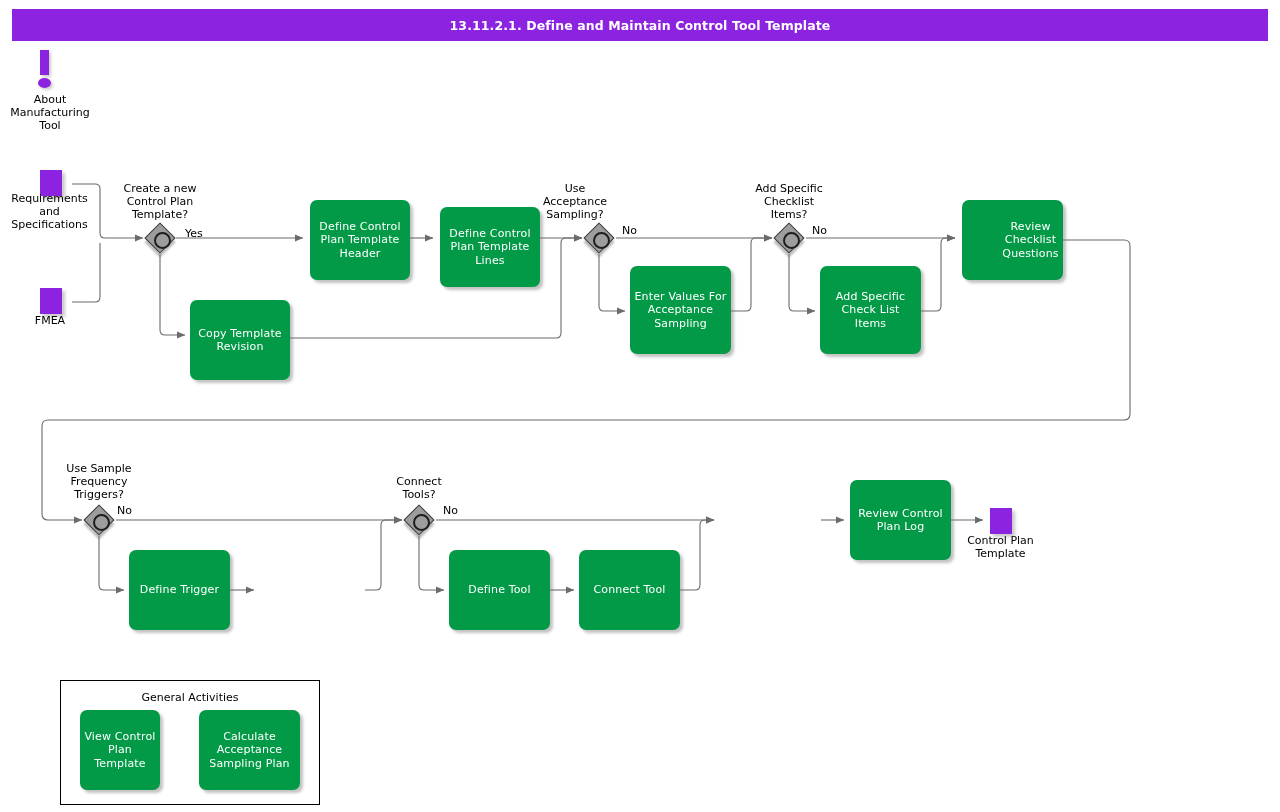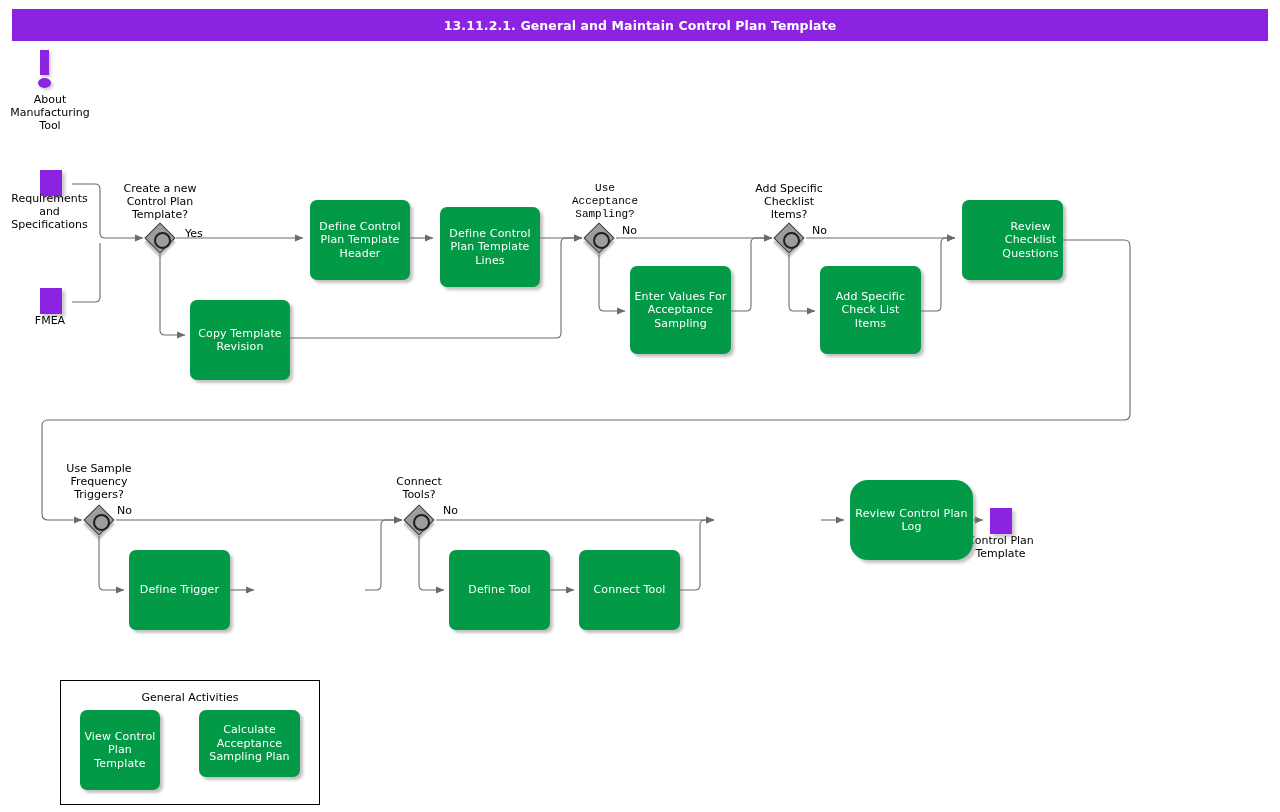--- a/index.html
+++ b/index.html
@@ -74,21 +74,21 @@
   .group-title{
     position:absolute;width:100%;text-align:center;
     font-family:"DejaVu Sans",sans-serif;font-size:11px;color:#000000;
   }
 </style>
 </head>
 <body>
 
 <div id="canvas">
 
-  <div class="titlebar">13.11.2.1. General and Maintain Control Plan Template</div>
+  <div class="titlebar">13.11.2.1. Define and Maintain Control Tool Template</div>
 
   <svg id="wires" viewBox="0 0 1280 812">
     <defs>
       <marker id="ah" markerWidth="9" markerHeight="8" refX="8.4" refY="4" orient="auto" markerUnits="userSpaceOnUse">
         <path d="M0,0.4 L8.6,4 L0,7.6 z" class="arrowhead"></path>
       </marker>
     </defs>
 
     
     <path class="wire" d="M72,184 H95 Q100,184 100,189 V233 Q100,238 105,238 H143" marker-end="url(#ah)"></path>
@@ -170,21 +170,21 @@
 
   <div class="lbl" style="left:110px;top:182px;width:100px;">Create a new
 Control Plan
 Template?</div>
   <div class="gateway" style="left:146px;top:224px;">
     <div class="gw-dia"></div>
     <div class="gw-ring"></div>
   </div>
   <div class="flowlabel" style="left:185px;top:227px;">Yes</div>
 
-  <div class="lbl" style="left:555px;top:182px;width:100px;font-family:Liberation Mono, monospace;">Use
+  <div class="lbl" style="left:525px;top:182px;width:100px;">Use
 Acceptance
 Sampling?</div>
   <div class="gateway" style="left:585px;top:224px;">
     <div class="gw-dia"></div>
     <div class="gw-ring"></div>
   </div>
   <div class="flowlabel" style="left:622px;top:224px;">No</div>
 
   <div class="lbl" style="left:739px;top:182px;width:100px;">Add Specific
 Checklist
@@ -236,26 +236,26 @@
 Questions</div>
 
   <div class="task" style="left:129px;top:550px;width:101px;height:80px;">Define Trigger</div>
 
 
   <div class="task" style="left:449px;top:550px;width:101px;height:80px;">Define Tool</div>
 
   <div class="task" style="left:579px;top:550px;width:101px;height:80px;">Connect Tool</div>
 
 
-  <div class="task" style="left:850px;top:480px;width:123px;height:80px;border-radius:18px;">Review Control
+  <div class="task" style="left:850px;top:480px;width:101px;height:80px;">Review Control
 Plan Log</div>
 
   <div class="group-box" style="left:60px;top:680px;width:260px;height:125px;"></div>
   <div class="group-title" style="left:60px;top:691px;width:260px;">General Activities</div>
 
   <div class="task" style="left:80px;top:710px;width:80px;height:80px;">View Control
 Plan Template</div>
 
-  <div class="task" style="left:199px;top:710px;width:101px;height:67px;text-align:center;">Calculate
+  <div class="task" style="left:199px;top:710px;width:101px;height:80px;text-align:center;">Calculate
 Acceptance
 Sampling Plan</div>
 
 </div>
 
 </body></html>

